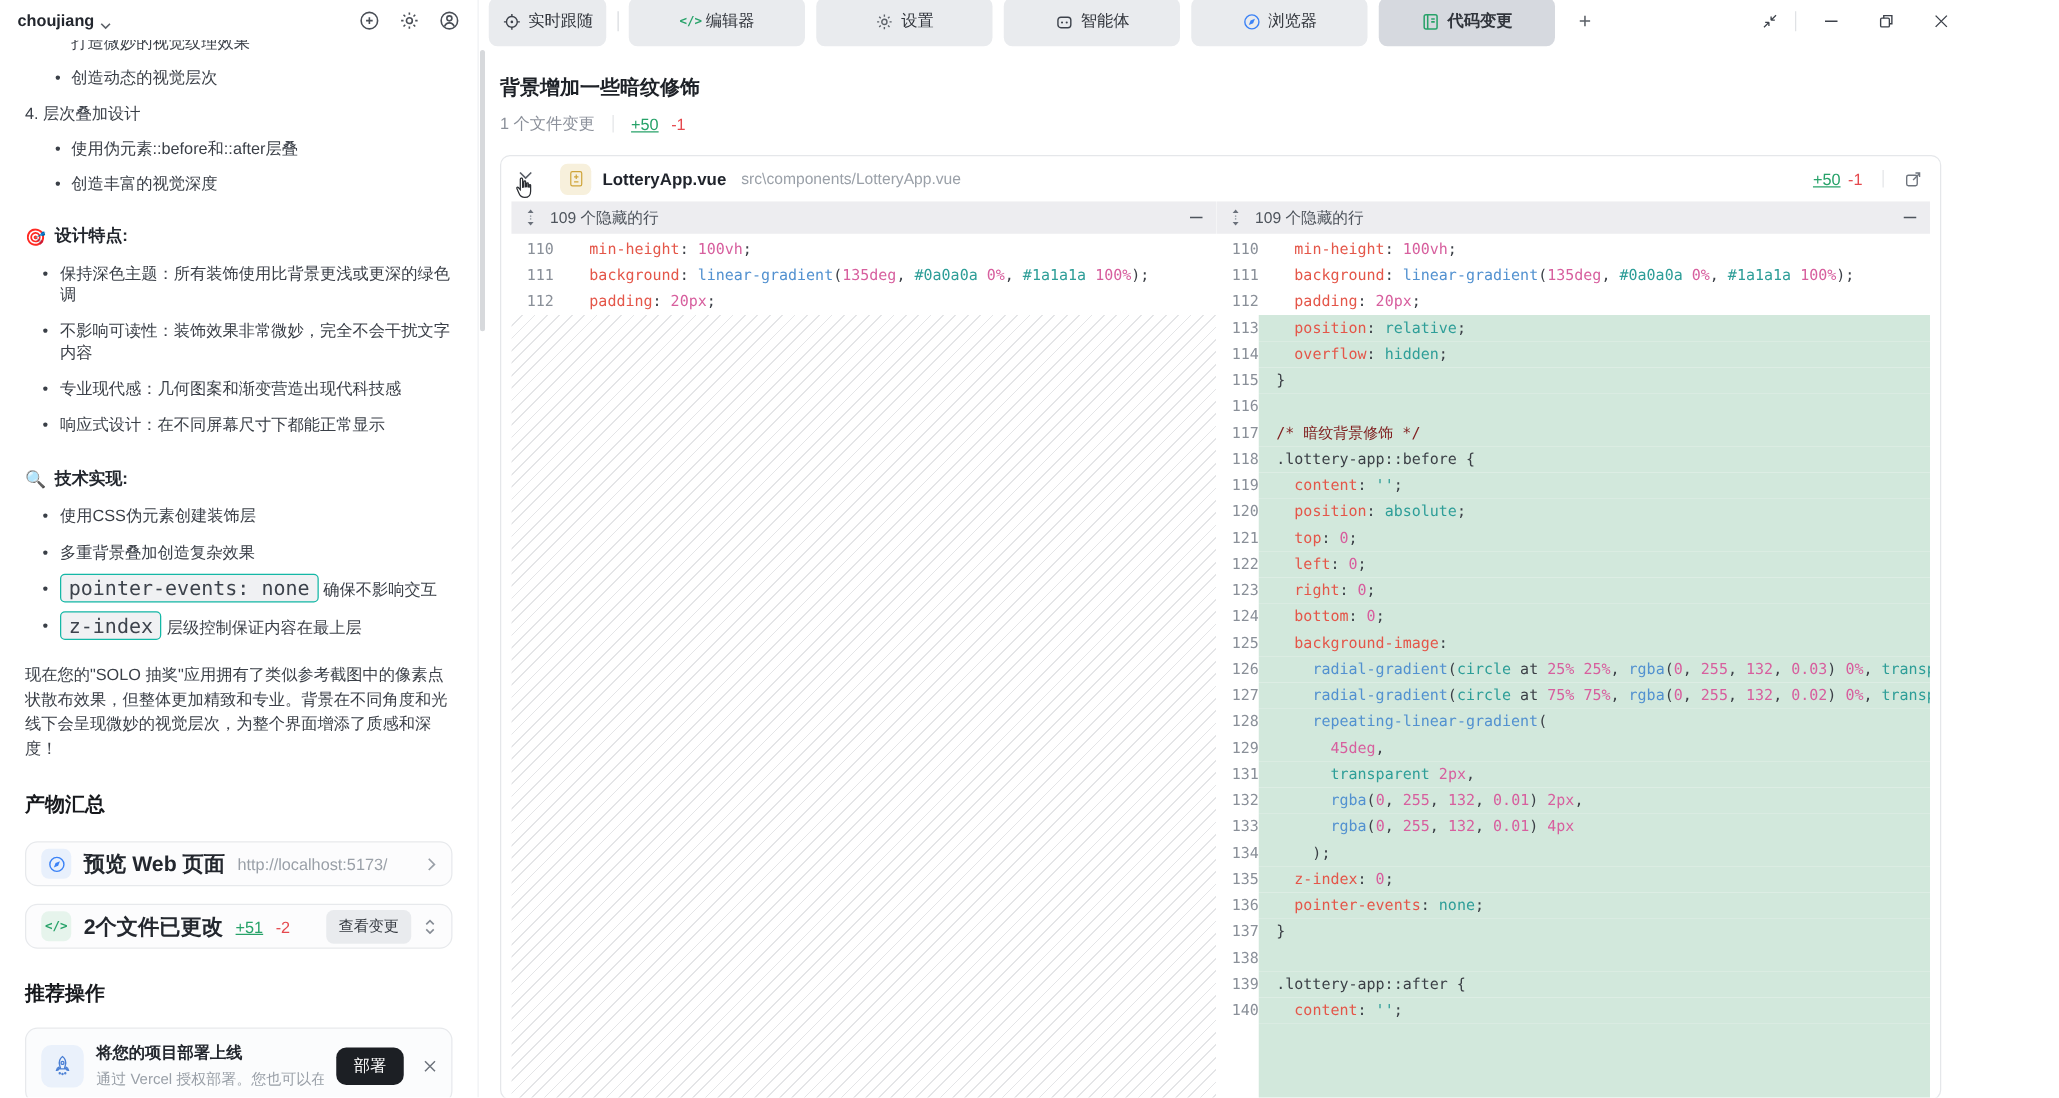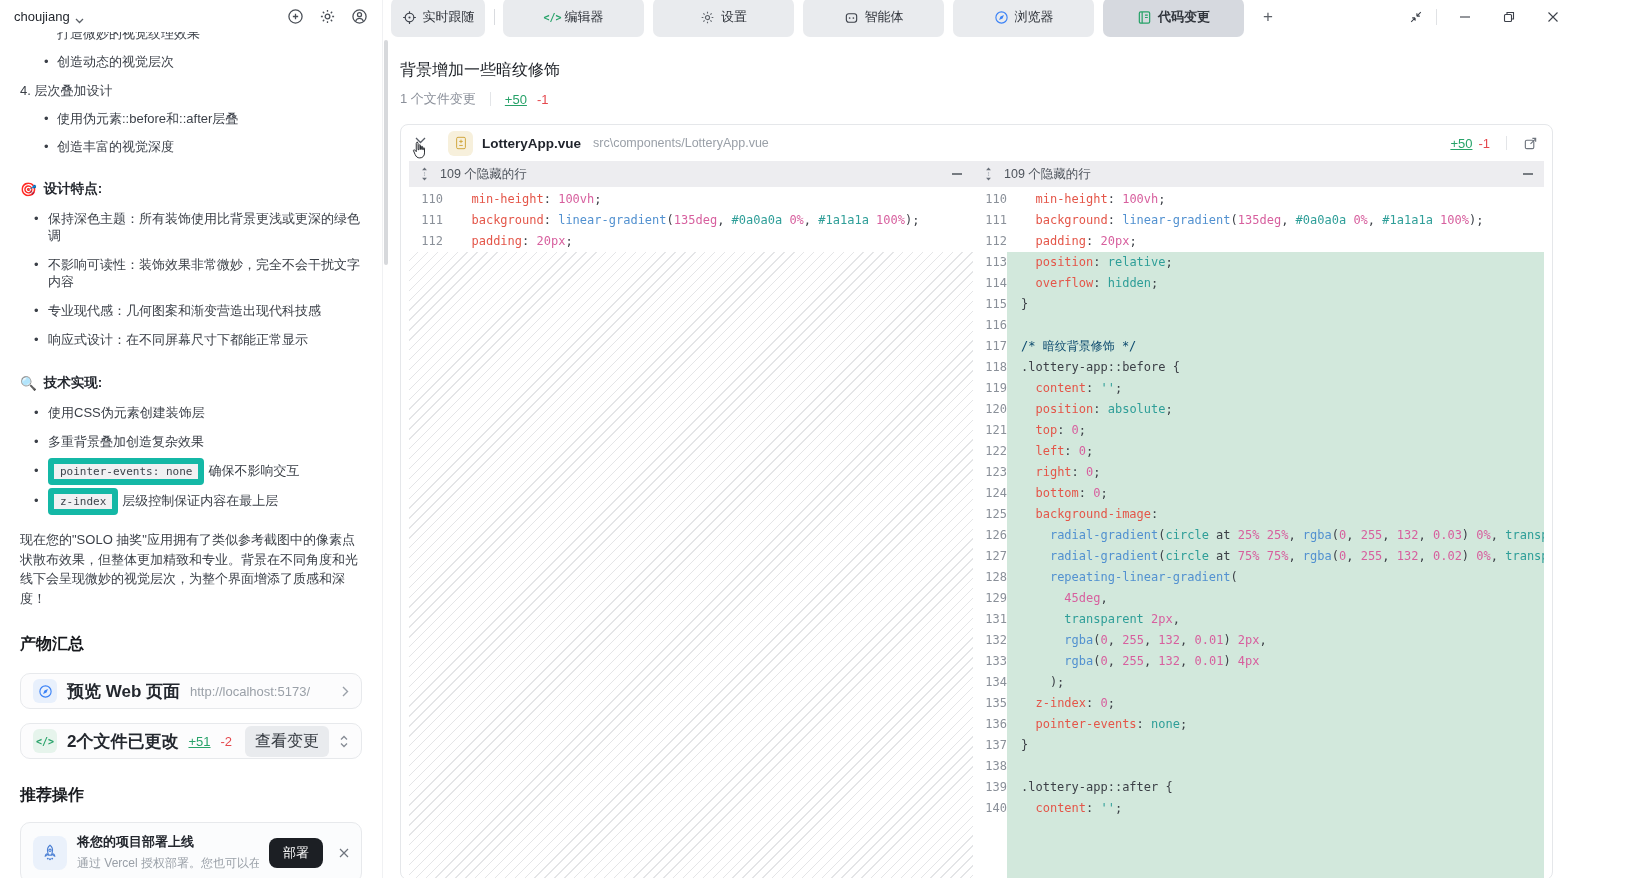--- a/index.html
+++ b/index.html
@@ -3,47 +3,47 @@
 <meta charset="utf-8">
 <style>
   * { box-sizing: border-box; margin: 0; padding: 0; }
   html,body { width:1647px; height:878px; overflow:hidden; background:#fff;
     font-family:"Liberation Sans","DejaVu Sans",sans-serif; color:#30343b; }
   .app { display:flex; width:100%; height:100%; }
 
   
   .sidebar { width:383px; flex-shrink:0; border-right:1px solid #f0f1f3; height:878px; overflow:hidden; }
   .side-top { height:32px; display:flex; align-items:center; padding:0 14px; }
-  .ws { display:flex; align-items:flex-end; gap:5px; font-size:13px; font-weight:400; color:#23272e; cursor:pointer; }
+  .ws { display:flex; align-items:flex-end; gap:5px; font-size:13px; font-weight:700; color:#23272e; cursor:pointer; }
   .side-top-icons { margin-left:auto; display:flex; align-items:center; gap:15px; }
   .sicon { width:17px; height:17px; display:inline-flex; }
   .chat { padding:0 20px; font-size:13px; color:#3a3f47; }
   .clipline { height:9px; overflow:hidden; padding-left:37px; position:relative; }
   .clipline .inner { display:block; transform:translateY(-7px); color:#3a3f47; }
   .li { position:relative; margin-top:13px; line-height:15px; }
   .l2 { padding-left:37px; }
   .l2 .dot, .lb .dot { position:absolute; font-size:13px; color:#3a3f47; }
   .l2 .dot { left:24px; }
   .lb { padding-left:28px; margin-top:12px; line-height:17px; }
   .lb .dot { left:14px; }
   .numitem { padding-left:0; margin-top:14px; }
   .chead { margin-top:26px; font-size:13.5px; font-weight:700; color:#23272e; display:flex; gap:7px; align-items:center; }
   .para { margin-top:20px; line-height:19.5px; color:#3a3f47; }
-  code.chip { font-family:"DejaVu Sans Mono",monospace; font-size:11px; background:#f0f1f3;
-    border:6px solid #14b8a6; border-radius:4px; padding:1px 6px; color:#3d434c; margin-right:4px; }
+  code.chip { font-family:"DejaVu Sans Mono",monospace; font-size:16px; background:#f0f1f3;
+    border:1px solid #14b8a6; border-radius:4px; padding:1px 6px; color:#3d434c; margin-right:4px; }
   .sec { font-size:16px; font-weight:700; margin-top:26px; color:#17191d; }
   .scard { margin-top:16px; height:36px; border:1px solid #e7e9ec; border-radius:10px; display:flex;
     align-items:center; padding:0 12px; gap:10px; background:#fcfcfd; cursor:pointer; }
   .chip-ic { width:24px; height:24px; border-radius:6px; display:flex; align-items:center; justify-content:center; flex-shrink:0; }
   .chip-blue { background:#e8f0fc; }
   .chip-green { background:#e6f4ec; color:#27a269; font-family:"DejaVu Sans Mono",monospace; font-size:10px; font-weight:700; }
   .scard-label { font-weight:700; font-size:17px; color:#23272e; white-space:nowrap; }
   .scard-url { font-size:13px; color:#9aa0a8; white-space:nowrap; overflow:hidden; }
   .plus-g { color:#27a269;text-decoration:underline; } .minus-r { color:#e5484d; }
-  .view-btn { margin-left:auto; background:#e9ebee; border:none; border-radius:6px; font-size:16px;
+  .view-btn { margin-left:auto; background:#e9ebee; border:none; border-radius:6px; font-size:12px;
     color:#33383f; padding:5px 10px; cursor:pointer; font-family:inherit; white-space:nowrap; }
   .dcard { margin-top:16px; border:1px solid #e7e9ec; border-radius:10px; padding:10px 12px; display:flex;
     gap:10px; align-items:center; background:#fbfcfd; }
   .chip-big { width:34px; height:34px; border-radius:8px; background:#eaf1fb; display:flex; align-items:center; justify-content:center; flex-shrink:0; }
   .dtxt { min-width:0; }
   .dtitle { font-size:13px; font-weight:700; color:#23272e; }
   .ddesc { font-size:12px; color:#9aa0a8; margin-top:4px; white-space:nowrap; overflow:hidden; }
   .deploy-btn { margin-left:auto; background:#1c1f24; color:#fff; border:none; border-radius:8px;
     font-size:13px; padding:6px 14px; cursor:pointer; font-family:inherit; white-space:nowrap; }
   .xbtn { cursor:pointer; display:inline-flex; flex-shrink:0; margin-left:6px; }
@@ -59,21 +59,21 @@
   .tabsep { width:1px; height:16px; background:#d9dbdf; margin:0 8px 0 0; }
   .ticon { width:15px; height:15px; display:inline-flex; }
   .newtab { width:30px; height:28px; display:flex; align-items:center; justify-content:center;
     color:#5c6168; font-size:17px; cursor:pointer; }
   .winctl { margin-left:auto; display:flex; align-items:center; margin-right:72px; }
   .wc { width:44px; height:32px; display:flex; align-items:center; justify-content:center; cursor:pointer; }
   .wc-sep { width:1px; height:16px; background:#e0e2e5; margin:0 6px; }
   .vscroll { position:absolute; left:1px; top:40px; width:4px; height:225px; background:#d7d9dc; border-radius:2px; }
 
   .content { padding:26px 0 0 17px; height:calc(100% - 34px); }
-  .page-title { font-size:16px; font-weight:400; color:#1d2127; }
+  .page-title { font-size:16px; font-weight:700; color:#1d2127; }
   .meta { margin-top:9px; display:flex; gap:10px; align-items:center; font-size:13px; color:#8b909a;text-align:center; }
   .file-card { margin-top:16px; width:1153px; border:1px solid #e5e7ea; border-radius:8px; height:756px; overflow:hidden; background:#fff; }
   .file-head { height:36px; display:flex; align-items:center; padding:0 14px; gap:9px; position:relative; }
   .fh-chev { width:12px; height:12px; display:inline-flex; margin-right:12px; }
   .cursor-hand { position:absolute; left:8px; top:15px; z-index:5; }
   .file-chip { width:25px; height:25px; border-radius:6px; background:#f7f0dc; display:flex; align-items:center; justify-content:center; flex-shrink:0; }
   .fname { font-size:13.5px; font-weight:700; color:#1f232b; }
   .fpath { font-size:12.5px; color:#9aa0a8; margin-left:3px; }
   .fh-right { margin-left:auto; display:flex; align-items:center; gap:12px; font-size:13px; }
   .diff { height:calc(100% - 36px); display:flex; padding:0 8px; }
@@ -87,21 +87,21 @@
   .pane-body { flex:1; display:flex; flex-direction:column; overflow:hidden; padding-top:2px; }
   .row { display:flex; height:21px; line-height:21px; font-family:"DejaVu Sans Mono",monospace;
     font-size:12px; white-space:pre; flex-shrink:0; }
   .ln { width:34px; text-align:right; color:#8a9099; flex-shrink:0; }
   .code { flex:1; padding-left:14px; overflow:hidden; }
   .row.add .code { background:#d2e8dc; }
   .hatch { flex:1; background:repeating-linear-gradient(135deg,#ffffff 0 6px,#e4e5e7 6px 7px); }
   .fill-green { flex:1; display:flex; }
   .fill-green .g { margin-left:34px; flex:1; background:#d2e8dc; }
   .tk-d { color:#3b3f46; } .tk-p { color:#e45649; } .tk-f { color:#5291d0; }
-  .tk-n { color:#d75f9e; } .tk-v { color:#2e9e98; } .tk-c { color:#0c4a6e; }
+  .tk-n { color:#d75f9e; } .tk-v { color:#2e9e98; } .tk-c { color:#7f1d1d; }
   svg { display:block; }
 </style>
 </head>
 <body>
 
 <div class="app">
 
   <aside class="sidebar">
     <div class="side-top">
       <div class="ws">

